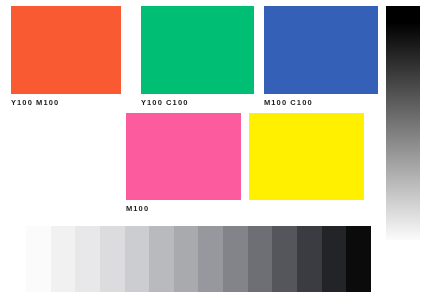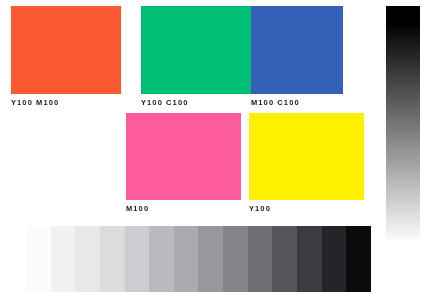--- a/index.html
+++ b/index.html
@@ -44,21 +44,21 @@
     color: #1b1b1b;
     padding-top: 4px;
     white-space: nowrap;
     font-family: Liberation Sans, sans-serif;
   }
 
   
   .row1 .swatch-patch { height: 88px; }
   .cell-r1c1 { left: 11px;  top: 6px; width: 110px; }
   .cell-r1c2 { left: 130px; top: 6px; width: 113px; margin-left: 11px; }
-  .cell-r1c3 { left: 251px; top: 6px; width: 92px; }
+  .cell-r1c3 { left: 264px; top: 6px; width: 114px; }
 
   
   .row2 .swatch-patch { height: 87px; }
   .cell-r2c1 { left: 6px;   top: 113px; width: 113px; }
   .cell-r2c2 { left: 126px; top: 113px; width: 115px; }
   .cell-r2c3 { left: 249px; top: 113px; width: 115px; }
 
   
   .gradient-bar-wrap {
     position: absolute;
@@ -110,21 +110,20 @@
     </div>
 
 
     <div class="swatch-cell cell-r2c2 row2">
       <div class="swatch-patch" style="background-color: rgb(252, 92, 158);"></div>
       <div class="swatch-label">M100</div>
     </div>
 
     <div class="swatch-cell cell-r2c3 row2">
       <div class="swatch-patch" style="background-color: rgb(255, 240, 0);"></div>
-      <div class="swatch-label">Y100</div>
     </div>
 
   </div>
 
   <div class="gradient-bar-wrap">
     <div class="gradient-bar" id="gradient-bar" style="background: linear-gradient(rgb(0, 0, 0) 0%, rgb(0, 0, 0) 7%, rgb(251, 251, 252) 100%);"></div>
   </div>
 
   <div class="step-wedge" id="step-wedge">
       <div class="step" style="background-color: rgb(251, 251, 251);"></div>

